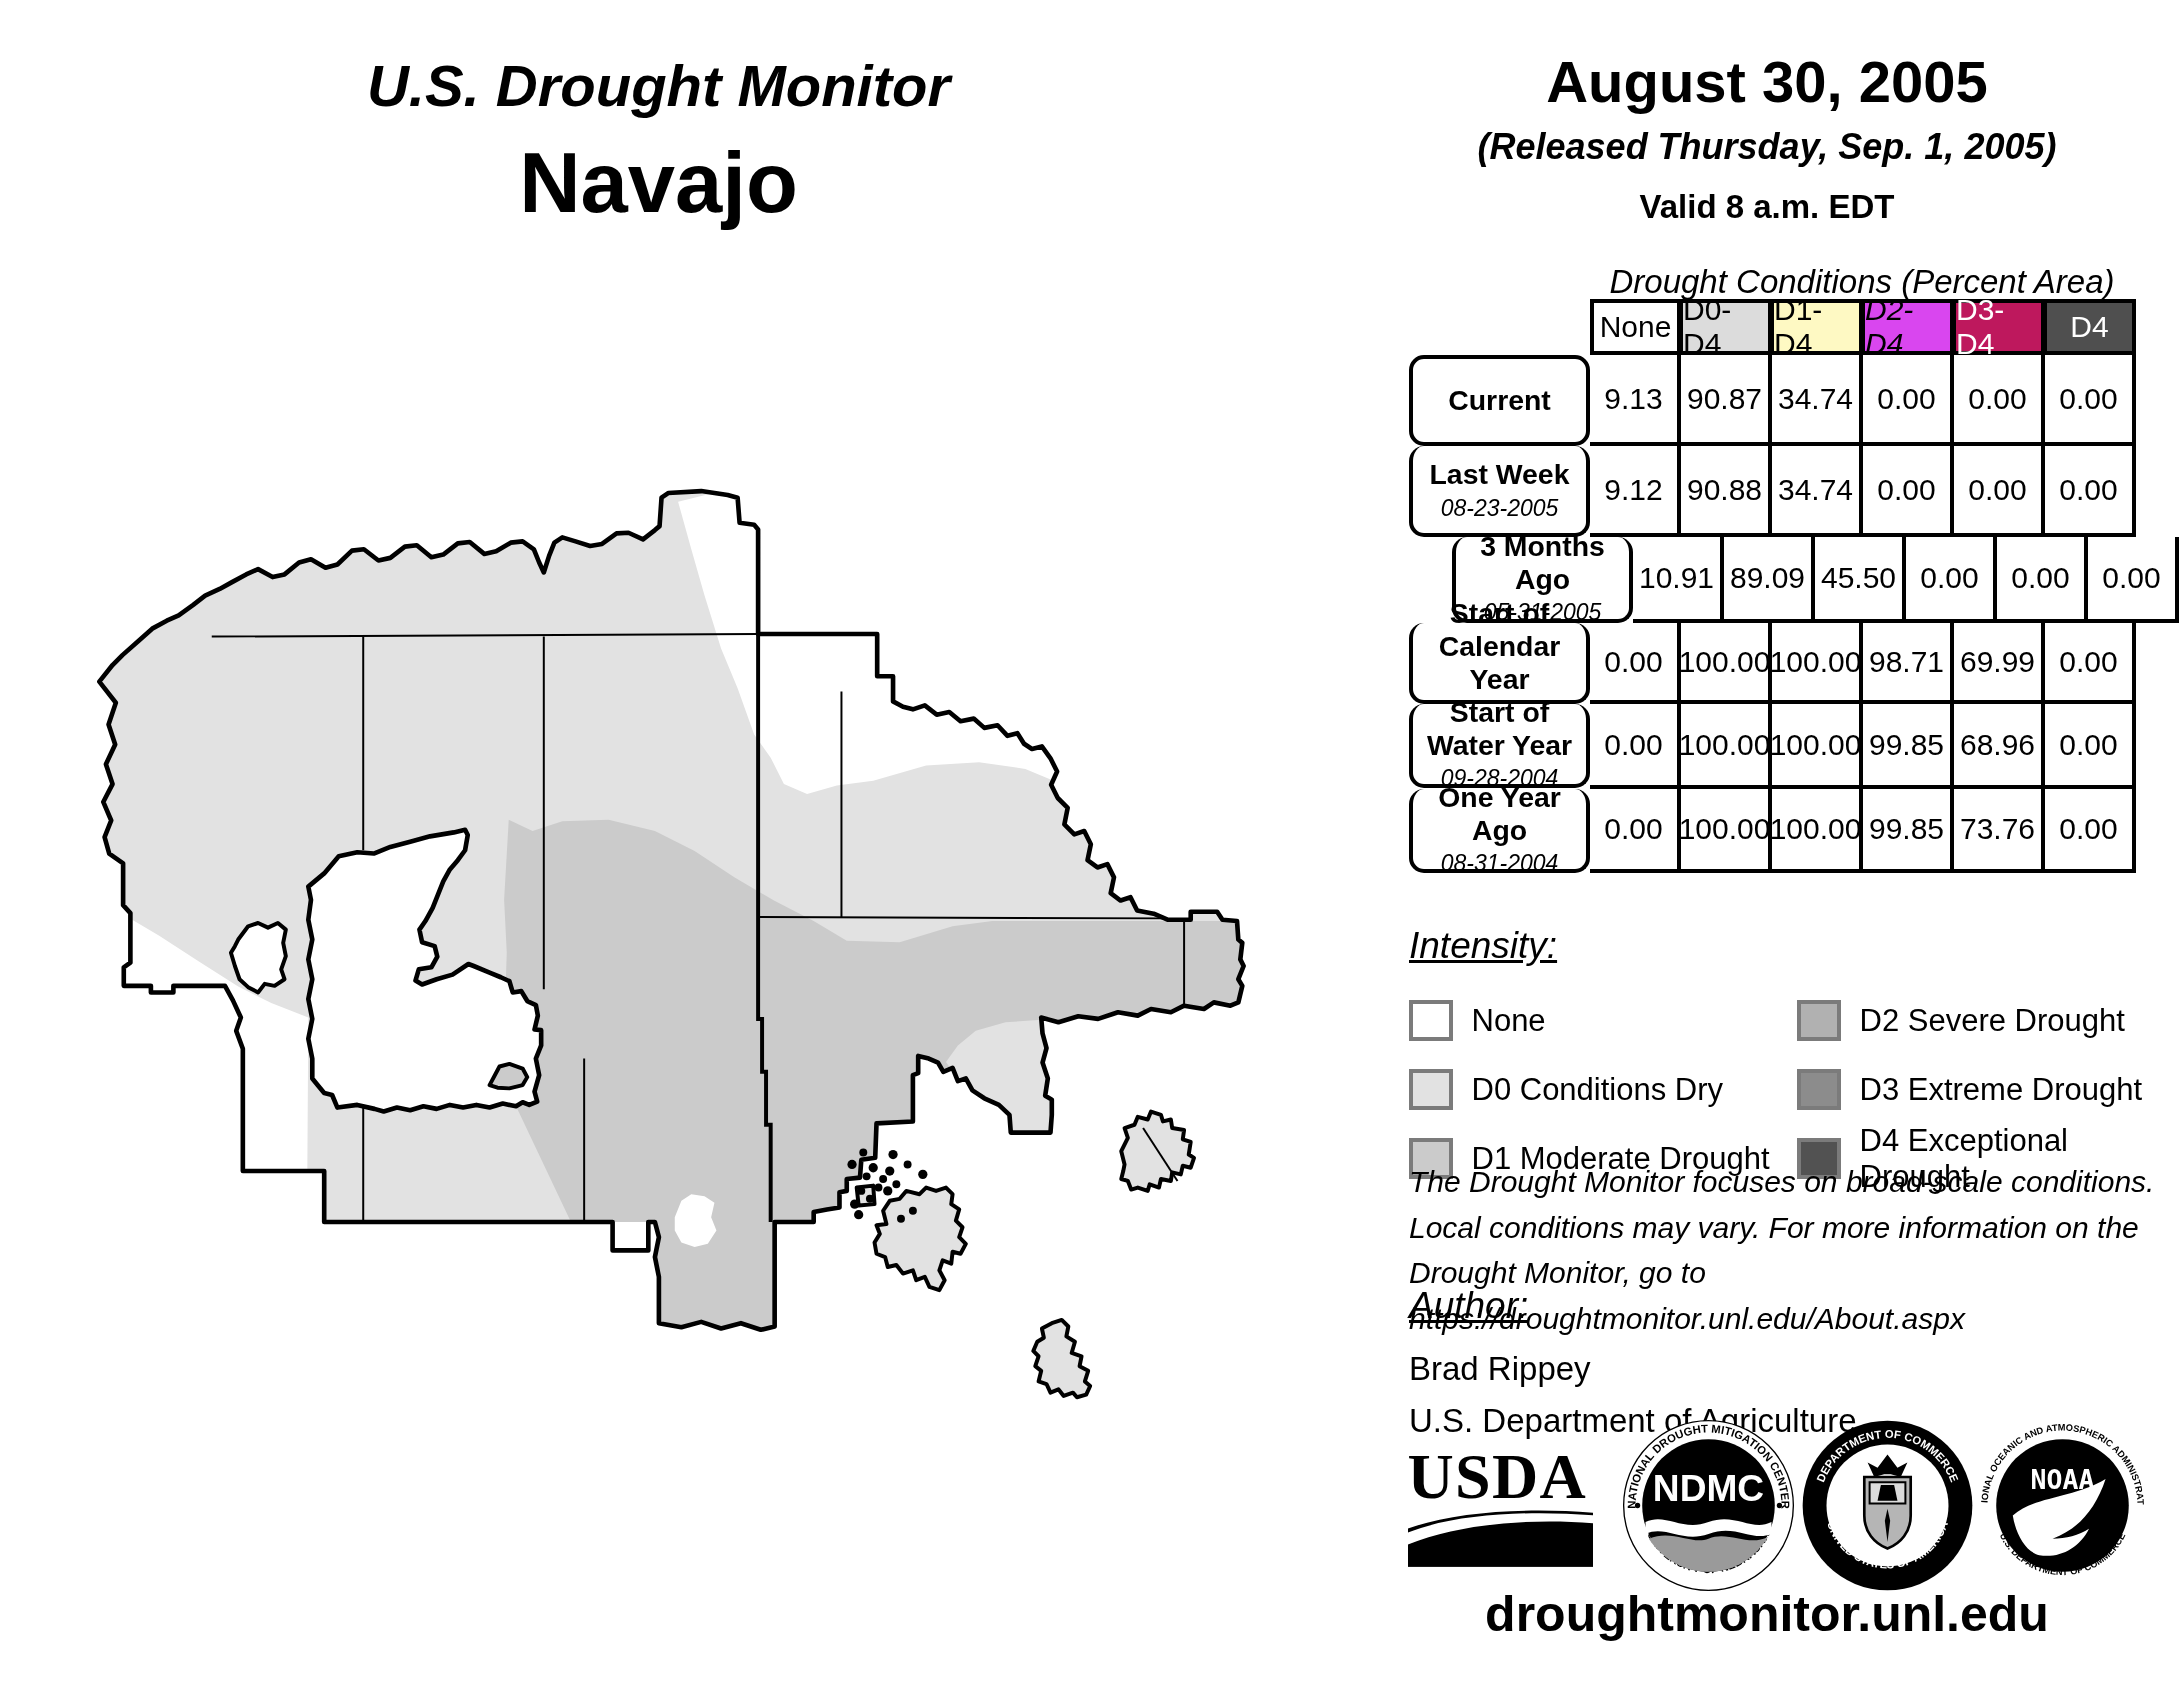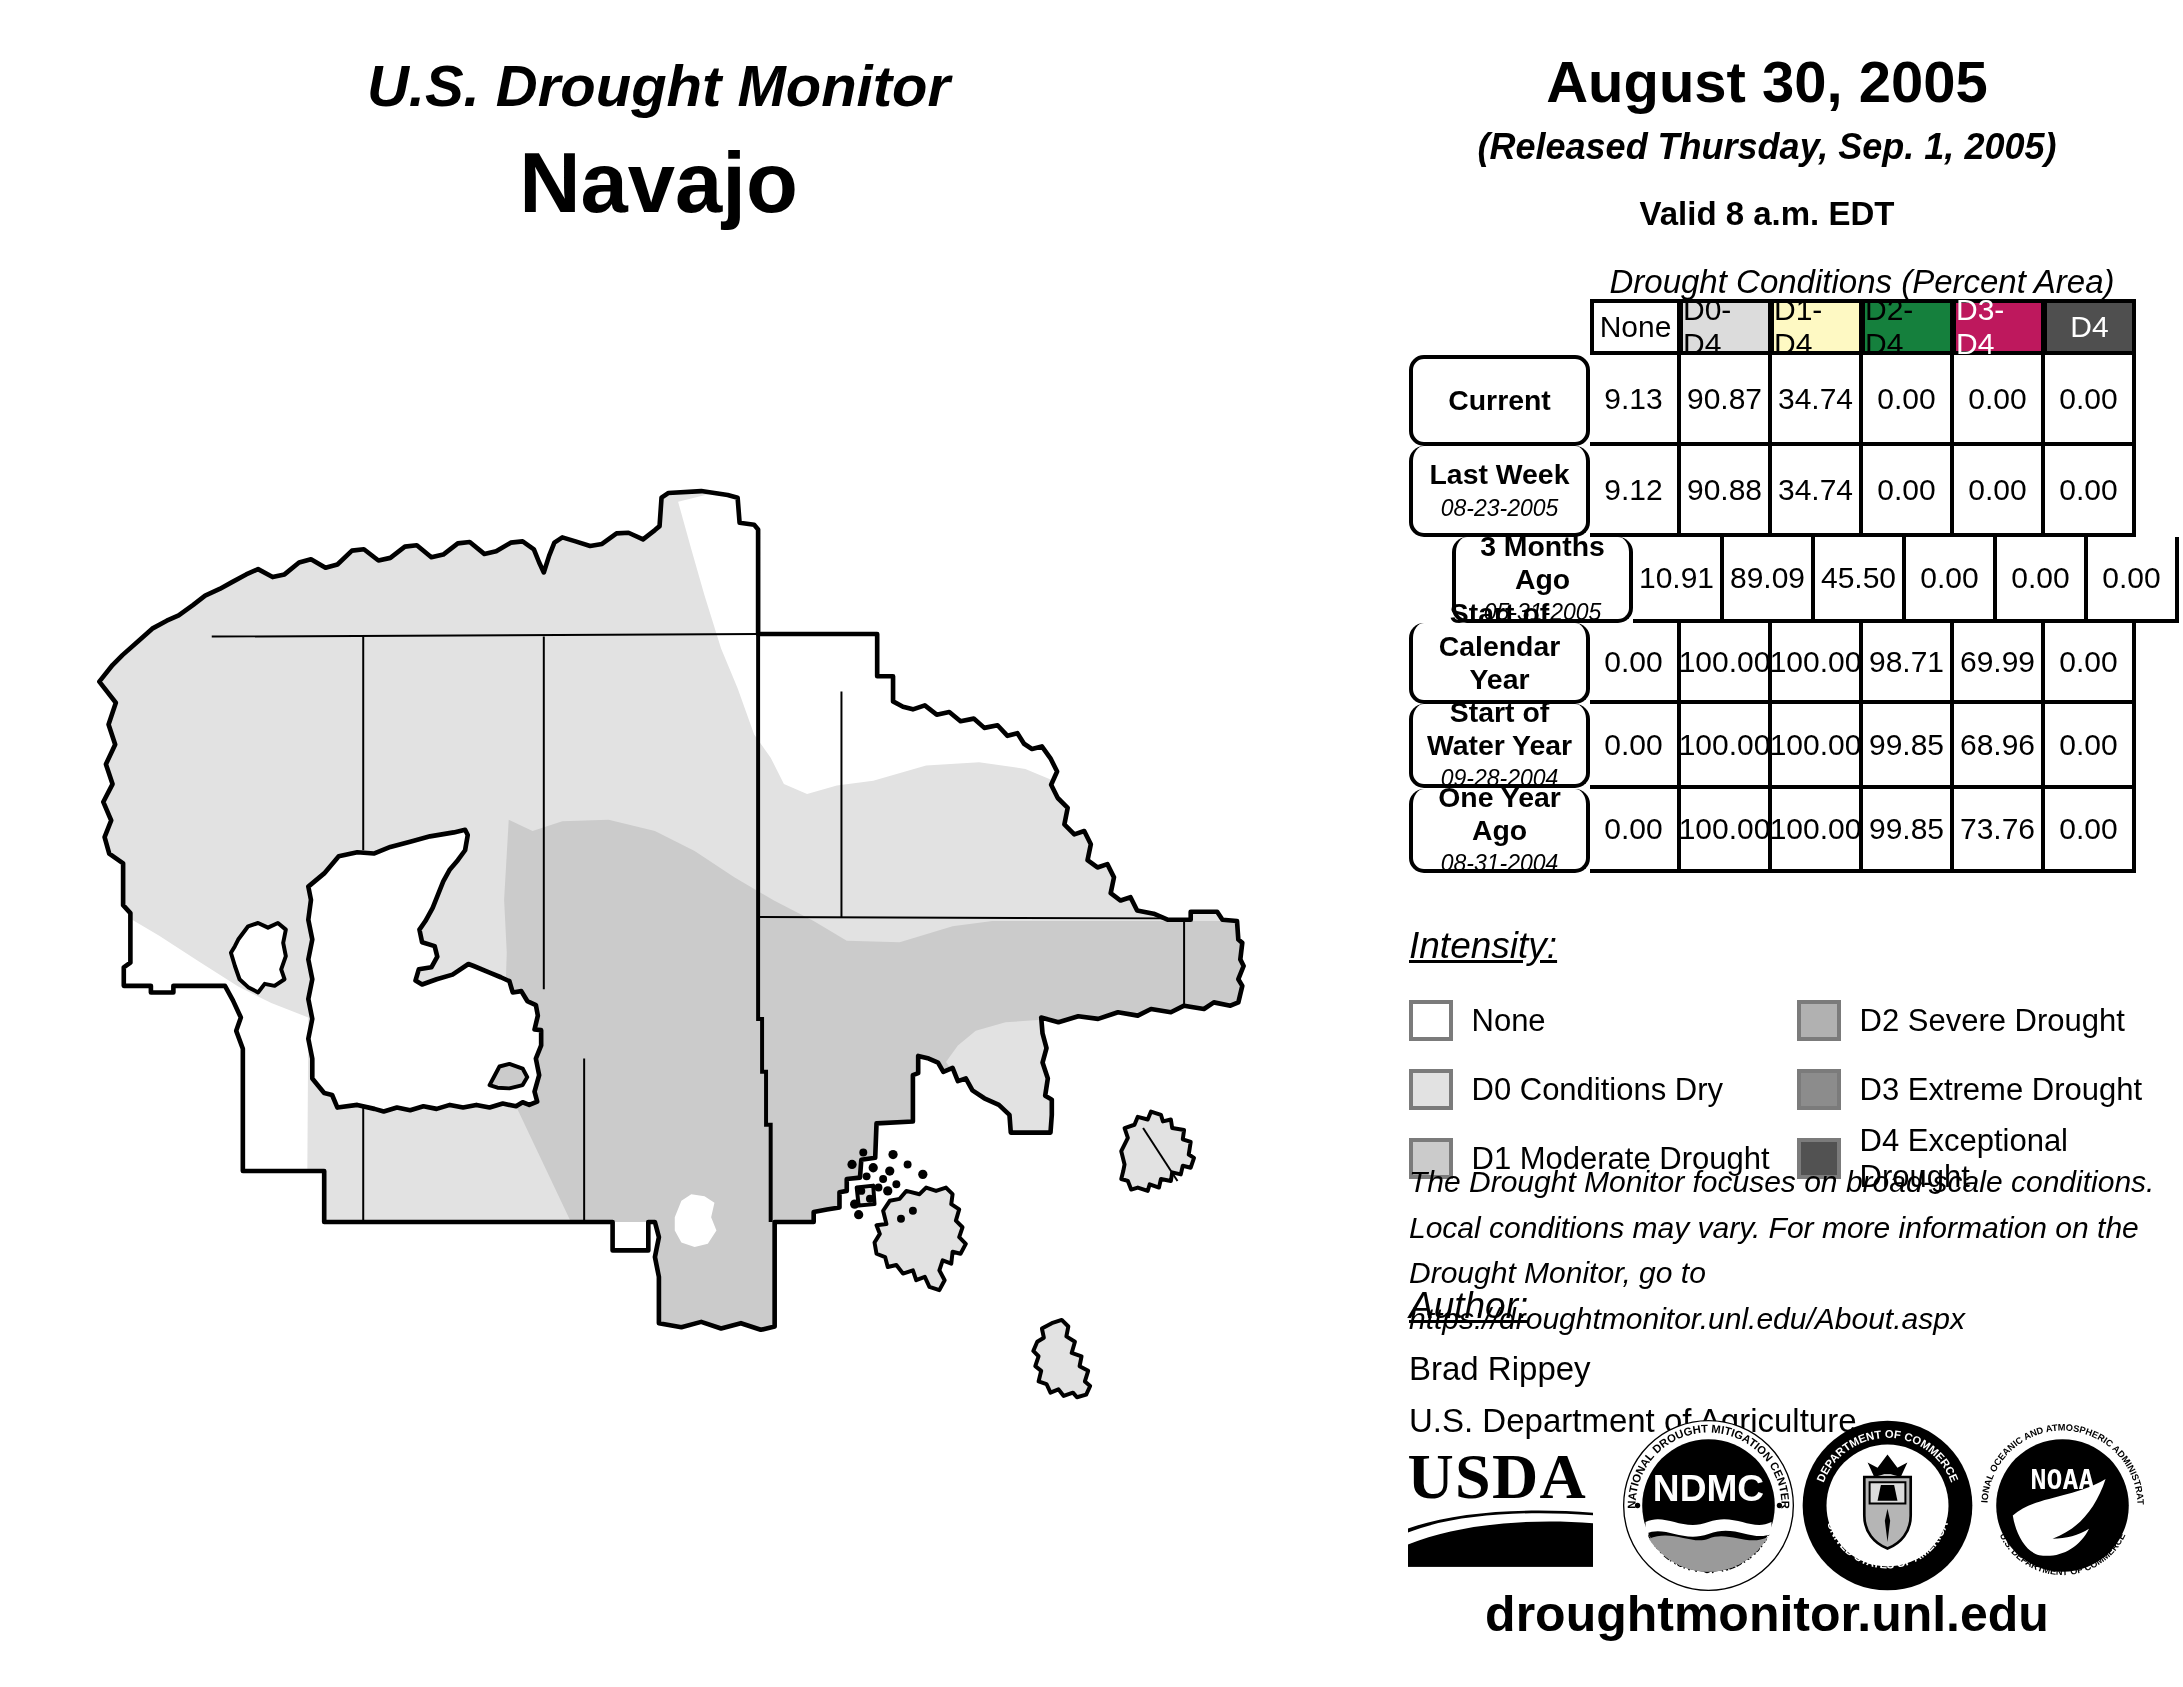--- a/index.html
+++ b/index.html
@@ -7,21 +7,21 @@
   .abs { position:absolute; }
 
   
   #left-titles { left:0; top:52px; width:1317px; text-align:center; }
   #main-title  { font-size:58px; font-weight:bold; font-style:italic; }
   #region-name { font-size:85px; font-weight:bold; margin-top:14.6px; }
 
   #right-titles { left:1403px; top:48px; width:728px; text-align:center; }
   #map-date  { font-size:58px; font-weight:bold; }
   #released  { font-size:36px; font-weight:bold; font-style:italic; margin-top:10.6px; }
-  #valid     { font-size:33px; font-weight:bold; margin-top:27px; }
+  #valid     { font-size:33px; font-weight:bold; margin-top:20px; }
 
   
   #table-title { left:1590px; top:263px; width:544px; text-align:center; font-size:33px; font-style:italic; }
   #dm-table { left:1409px; top:299px; }
   .trow { display:flex; }
   .cell { display:flex; align-items:center; justify-content:center; flex-direction:column; background:#fff; }
   .lab-col { width:181px; }
   .dat-col { width:91px; }
   .hdr { height:56px; border:4px solid #000; border-left-width:2px; font-size:30px; }
   .hdr.first { border-left-width:4px; }
@@ -69,21 +69,21 @@
 </div>
 
 <div class="abs" id="table-title">Drought Conditions (Percent Area)</div>
 
 <div class="abs" id="dm-table">
   <div class="trow">
     <div class="cell lab-col corner"></div>
     <div class="cell dat-col hdr first" style="background: rgb(255, 255, 255); color: rgb(0, 0, 0);">None</div>
     <div class="cell dat-col hdr" style="background: rgb(220, 220, 220); color: rgb(0, 0, 0);">D0-D4</div>
     <div class="cell dat-col hdr" style="background: #fef9c3; color: rgb(0, 0, 0);">D1-D4</div>
-    <div class="cell dat-col hdr" style="background: #15803d; color: rgb(0, 0, 0);">D2-D4</div>
+    <div class="cell dat-col hdr" style="background: #d946ef; color: rgb(0, 0, 0); font-style: italic;">D2-D4</div>
     <div class="cell dat-col hdr" style="background: #be185d; color: rgb(255, 255, 255);">D3-D4</div>
     <div class="cell dat-col hdr" style="background: rgb(79, 79, 79); color: rgb(255, 255, 255);">D4</div>
   </div>
   <div id="table-body">
       <div class="trow">
         <div class="cell lab-col body-cell row-label rt" style="height: 91px;">
           <div>Current</div>
         </div>
         <div class="cell dat-col body-cell" style="height: 91px;">9.13</div>
         <div class="cell dat-col body-cell" style="height: 91px;">90.87</div>

